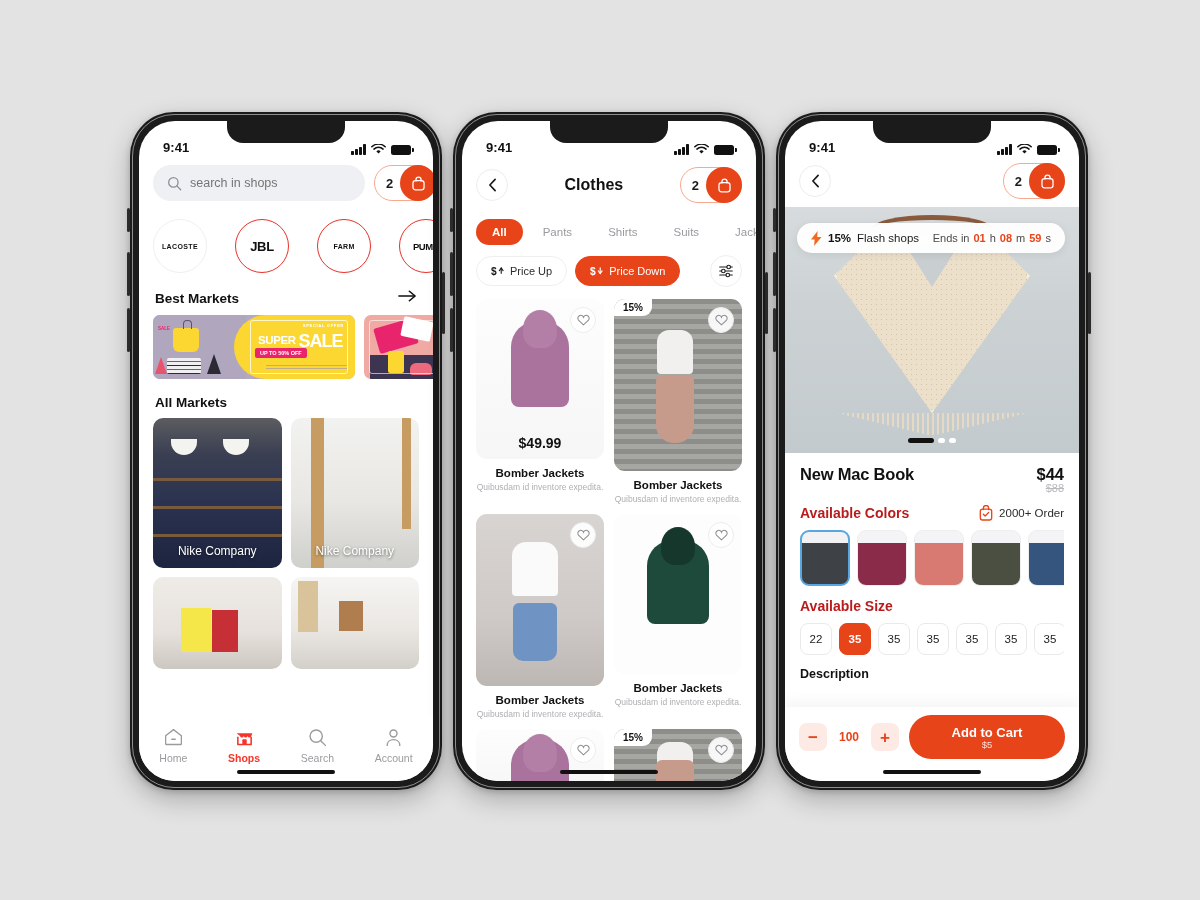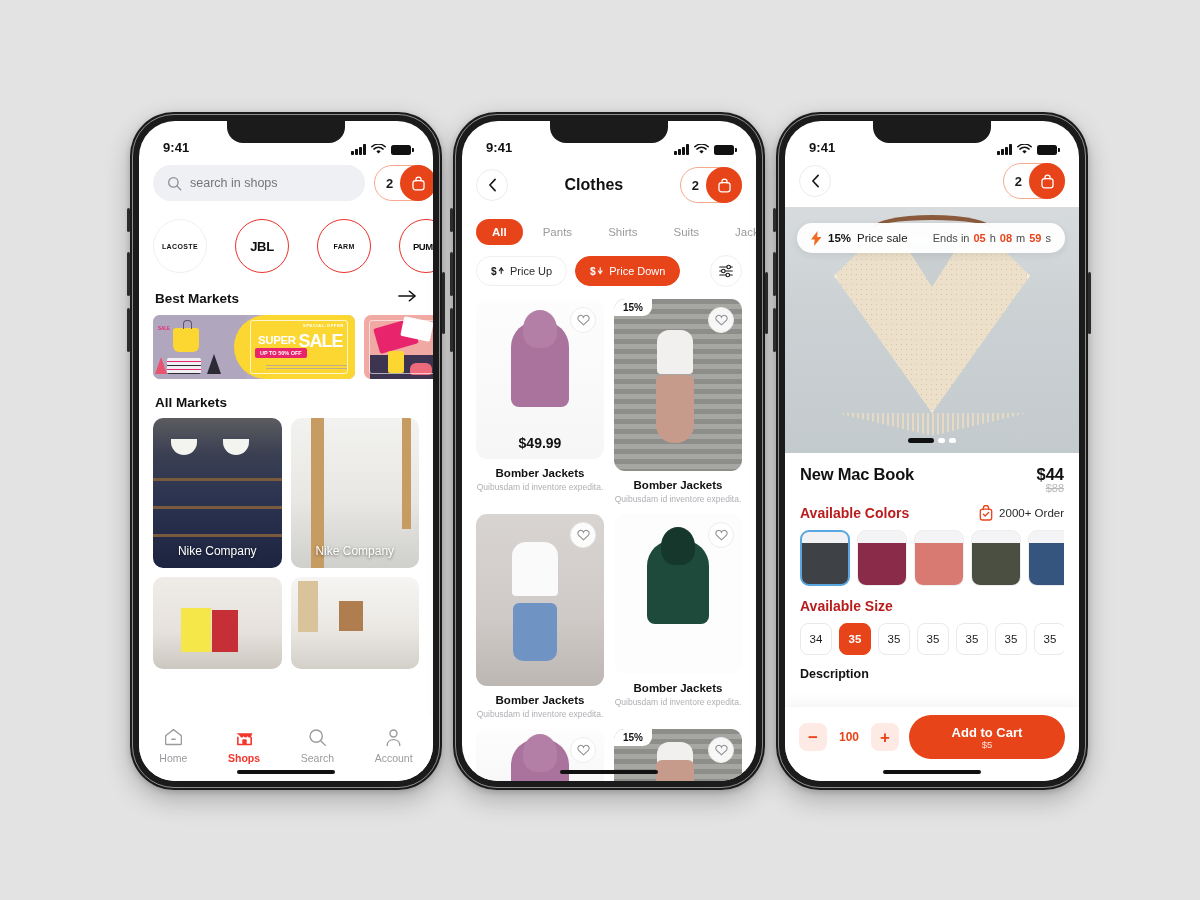--- a/index.html
+++ b/index.html
@@ -684,24 +684,24 @@
             <div class="poncho-tex"></div>
           </div>
         <div class="neck"></div>
         <div class="fringe"></div>
 
         <div class="flash">
           <svg width="11" height="15" viewBox="0 0 11 15">
             <path d="M6.6 0 0 8.4h3.6L3.1 15 10.5 6H6.2Z" fill="#f06a22"></path>
           </svg>
           <span class="pct">15%</span>
-          <span class="fl">Price sale</span>
+          <span class="fl">Flash shops</span>
           <span class="ends">
             <span>Ends in</span>
-            <b>05</b>
+            <b>01</b>
             <span>h</span>
             <b>08</b>
             <span>m</span>
             <b>59</b>
             <span>s</span>
           </span>
         </div>
 
         <div class="dots">
             <i class="on"></i>
@@ -734,21 +734,21 @@
         <div class="colors">
           <div class="cswatch sel" style="background:linear-gradient(180deg,#f2f2f4 0 22%,#3e4145 22% 100%)"></div>
           <div class="cswatch" style="background:linear-gradient(180deg,#f4f4f6 0 22%,#8a2b49 22% 100%)"></div>
           <div class="cswatch" style="background:linear-gradient(180deg,#f4f4f6 0 22%,#d97a72 22% 100%)"></div>
           <div class="cswatch" style="background:linear-gradient(180deg,#f4f4f6 0 22%,#4b4f42 22% 100%)"></div>
           <div class="cswatch" style="background:linear-gradient(180deg,#f4f4f6 0 22%,#35557e 22% 100%)"></div>
         </div>
 
         <div class="sublabel" style="margin-top:12px">Available Size</div>
         <div class="sizes">
-          <div class="size">34</div>
+          <div class="size">22</div>
           <div class="size on">35</div>
           <div class="size">35</div>
           <div class="size">35</div>
           <div class="size">35</div>
           <div class="size">35</div>
           <div class="size">35</div>
         </div>
 
         <div class="dtitle">Description</div>
       </div>

